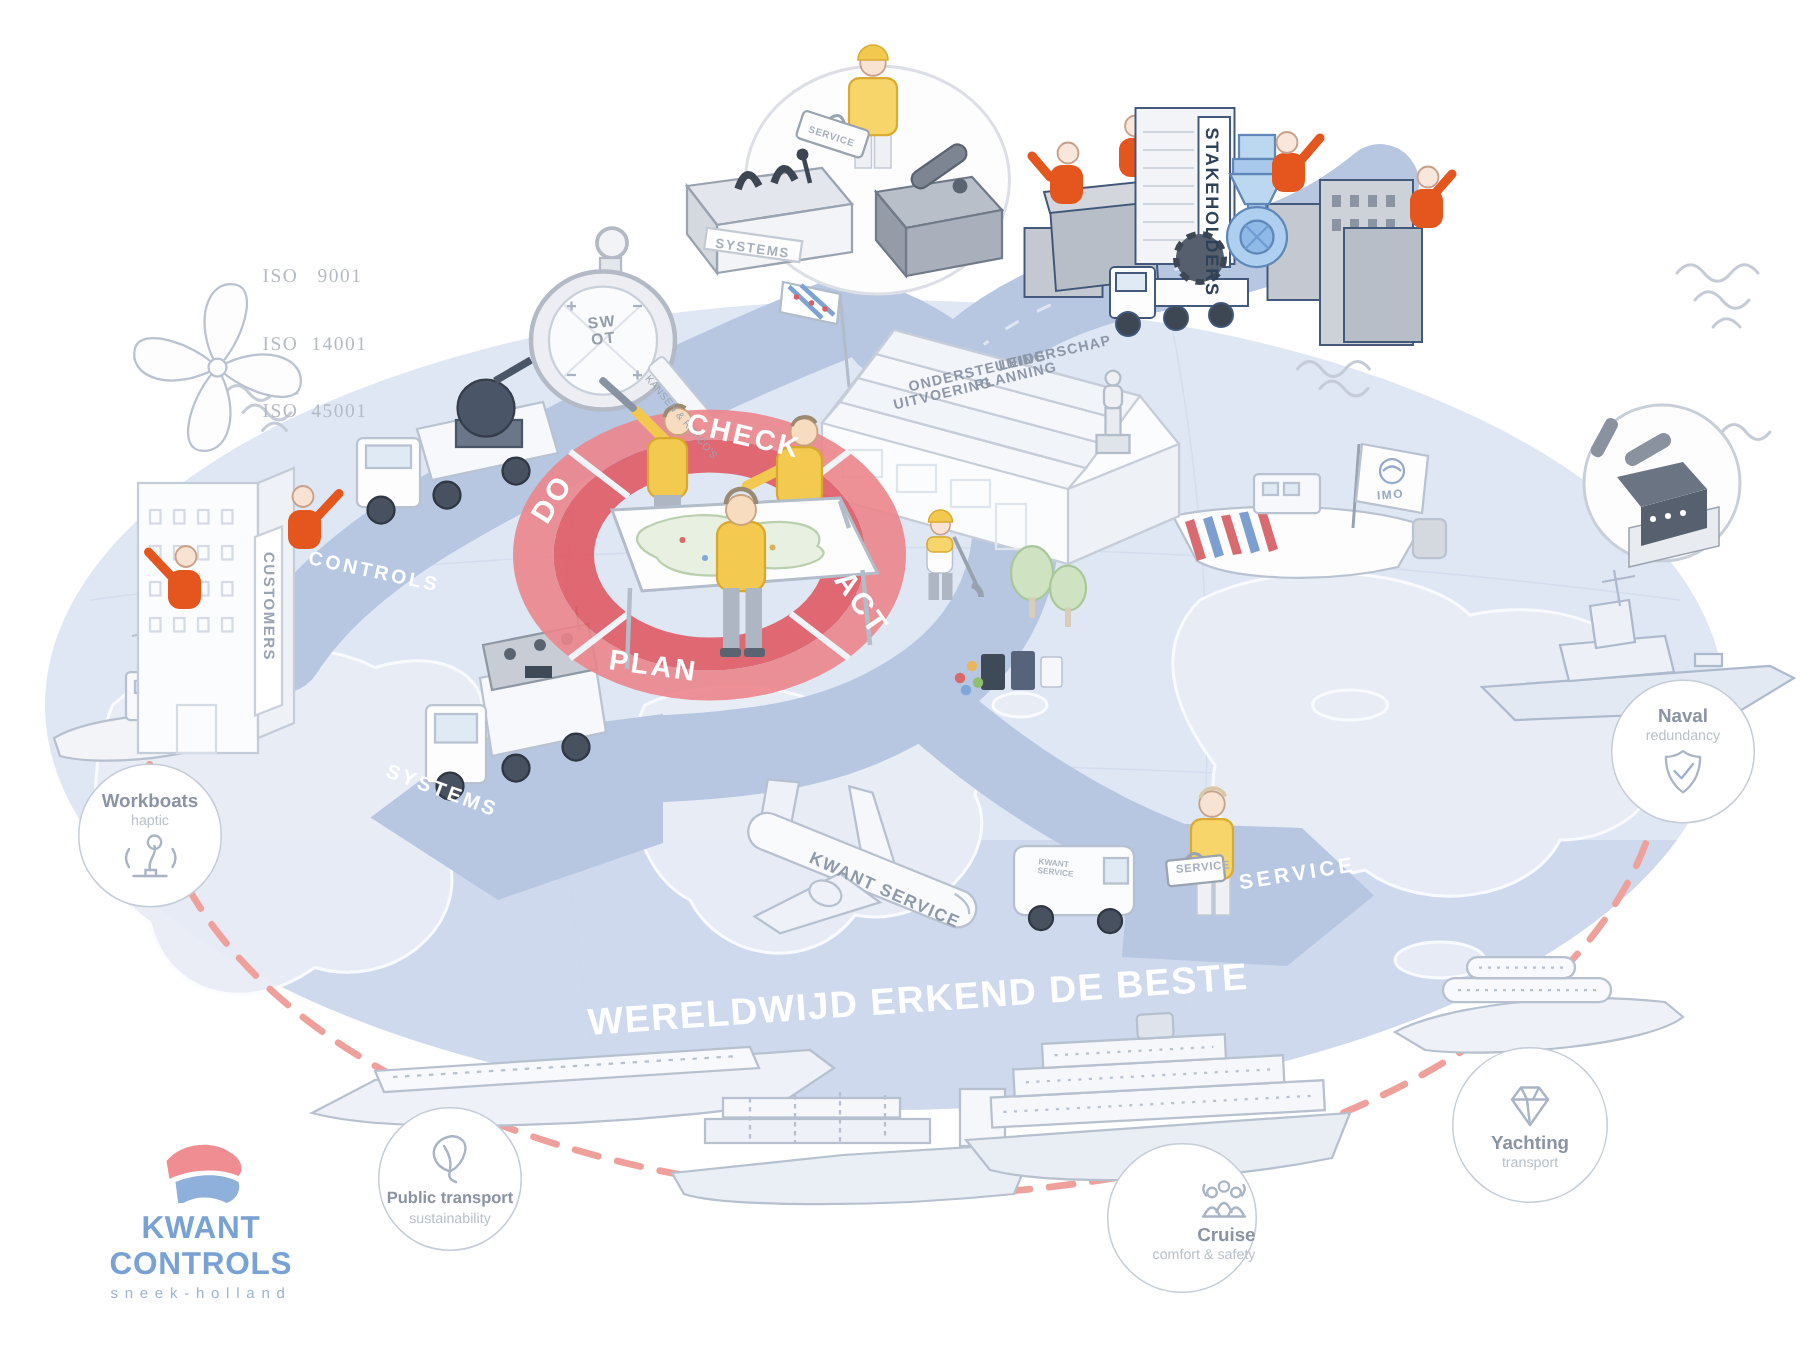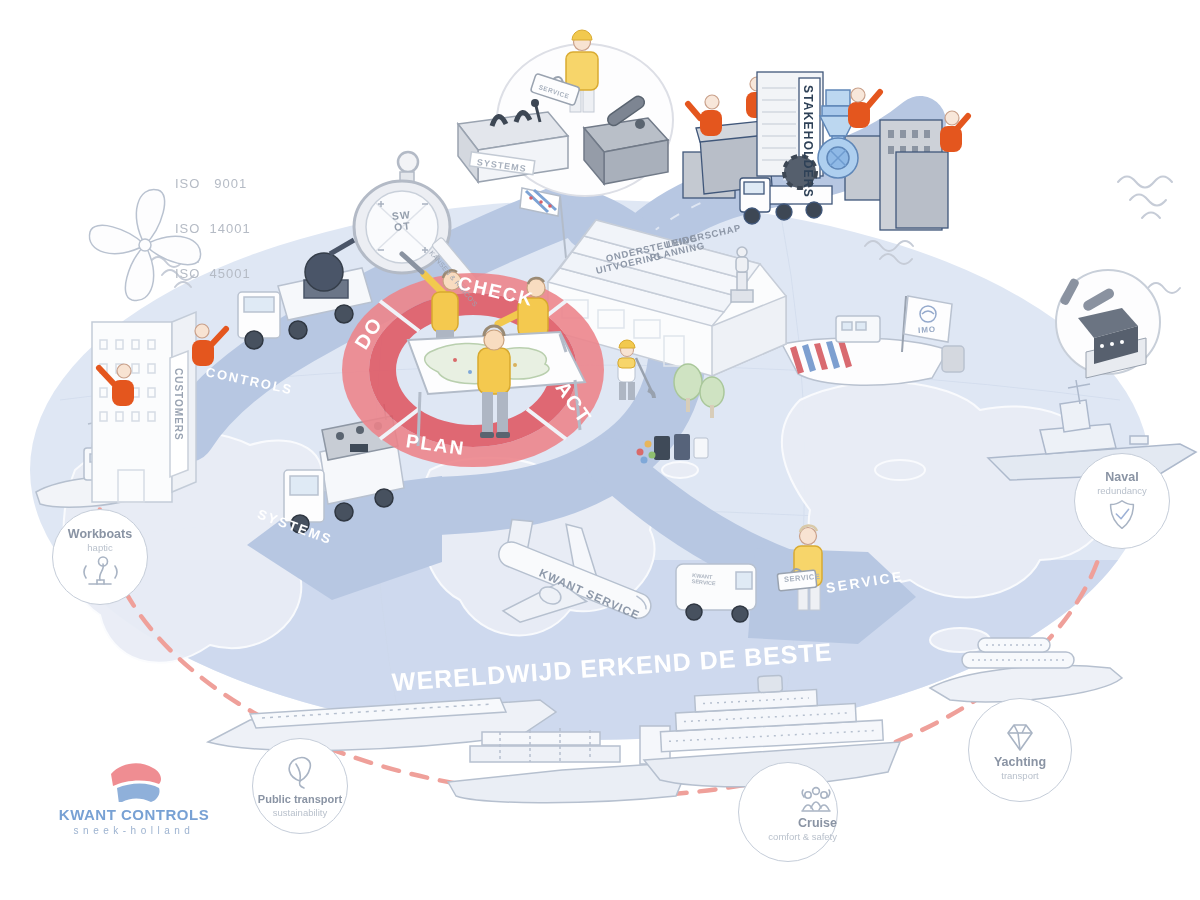--- a/index.html
+++ b/index.html
@@ -1,39 +1,39 @@
 <!DOCTYPE html>
 <html><head>
 <meta charset="utf-8">
 <style>
   html,body{margin:0;padding:0;background:#ffffff;}
   #stage{position:relative;width:1200px;height:900px;overflow:hidden;background:#ffffff;
          font-family:"Liberation Sans",sans-serif;}
   #scene{position:absolute;left:0;top:0;}
   .ov{position:absolute;white-space:nowrap;transform-origin:left center;}
-  .iso{font-family:Liberation Sans, sans-serif;font-size:13px;line-height:15px;
+  .iso{font-family:Liberation Serif, serif;font-size:13px;line-height:15px;
        color:#b5bbc5;letter-spacing:1px;white-space:pre;}
   .pdca{color:#ffffff;font-weight:bold;font-size:19px;letter-spacing:2px;}
   .roadlbl{color:#ffffff;font-weight:bold;font-size:13px;letter-spacing:2px;}
   .rooflbl{color:#8d97a7;font-weight:bold;font-size:9.5px;letter-spacing:0.8px;}
   .vtext{writing-mode:vertical-rl;}
   .smallcase{color:#a7b0bd;font-weight:bold;}
   .tagline{color:#ffffff;font-weight:bold;font-size:25px;letter-spacing:1px;}
   .circle{position:absolute;background:#ffffff;border:1.6px solid #c5cdd9;border-radius:50%;
           box-sizing:border-box;display:flex;flex-direction:column;align-items:center;
           justify-content:center;text-align:center;gap:1px;}
   .c-title{color:#8a94a4;font-weight:bold;font-size:12.5px;line-height:14px;}
   .c-title.long{font-size:11px;}
   .c-sub{color:#b9c1cc;font-size:9.5px;line-height:11px;}
   .c-icon{display:block;}
   .compassText{font-size:10.5px;font-weight:bold;color:#949eac;letter-spacing:1px;
                text-align:center;line-height:11px;}
   .compassTag{font-size:6.8px;color:#9aa4b2;letter-spacing:0.3px;}
   .logo{position:absolute;left:58px;top:758px;width:152px;text-align:center;}
-  .logo-name{color:#78a1d4;font-weight:bold;font-size:15px;letter-spacing:0.5px;}
+  .logo-name{color:#78a1d4;font-weight:bold;font-size:21px;letter-spacing:0.5px;}
   .logo-loc{color:#9db3d0;font-size:10px;letter-spacing:4.5px;margin-top:2px;}
 </style>
 </head>
 <body>
 
 <div id="stage">
 
 <svg id="scene" width="1200" height="900" viewBox="0 0 1200 900">
 
   <g>

